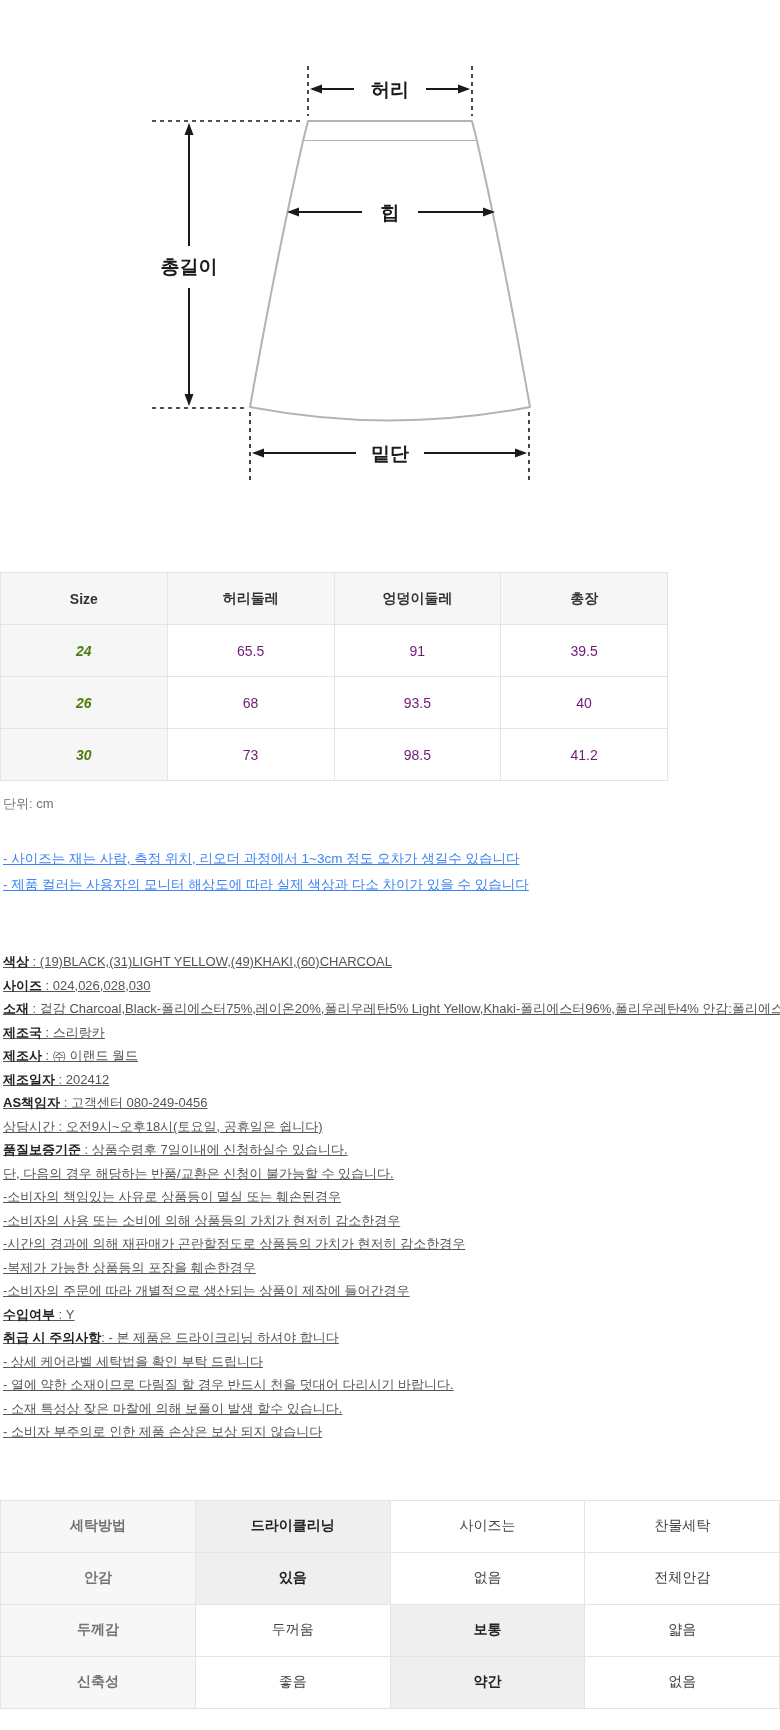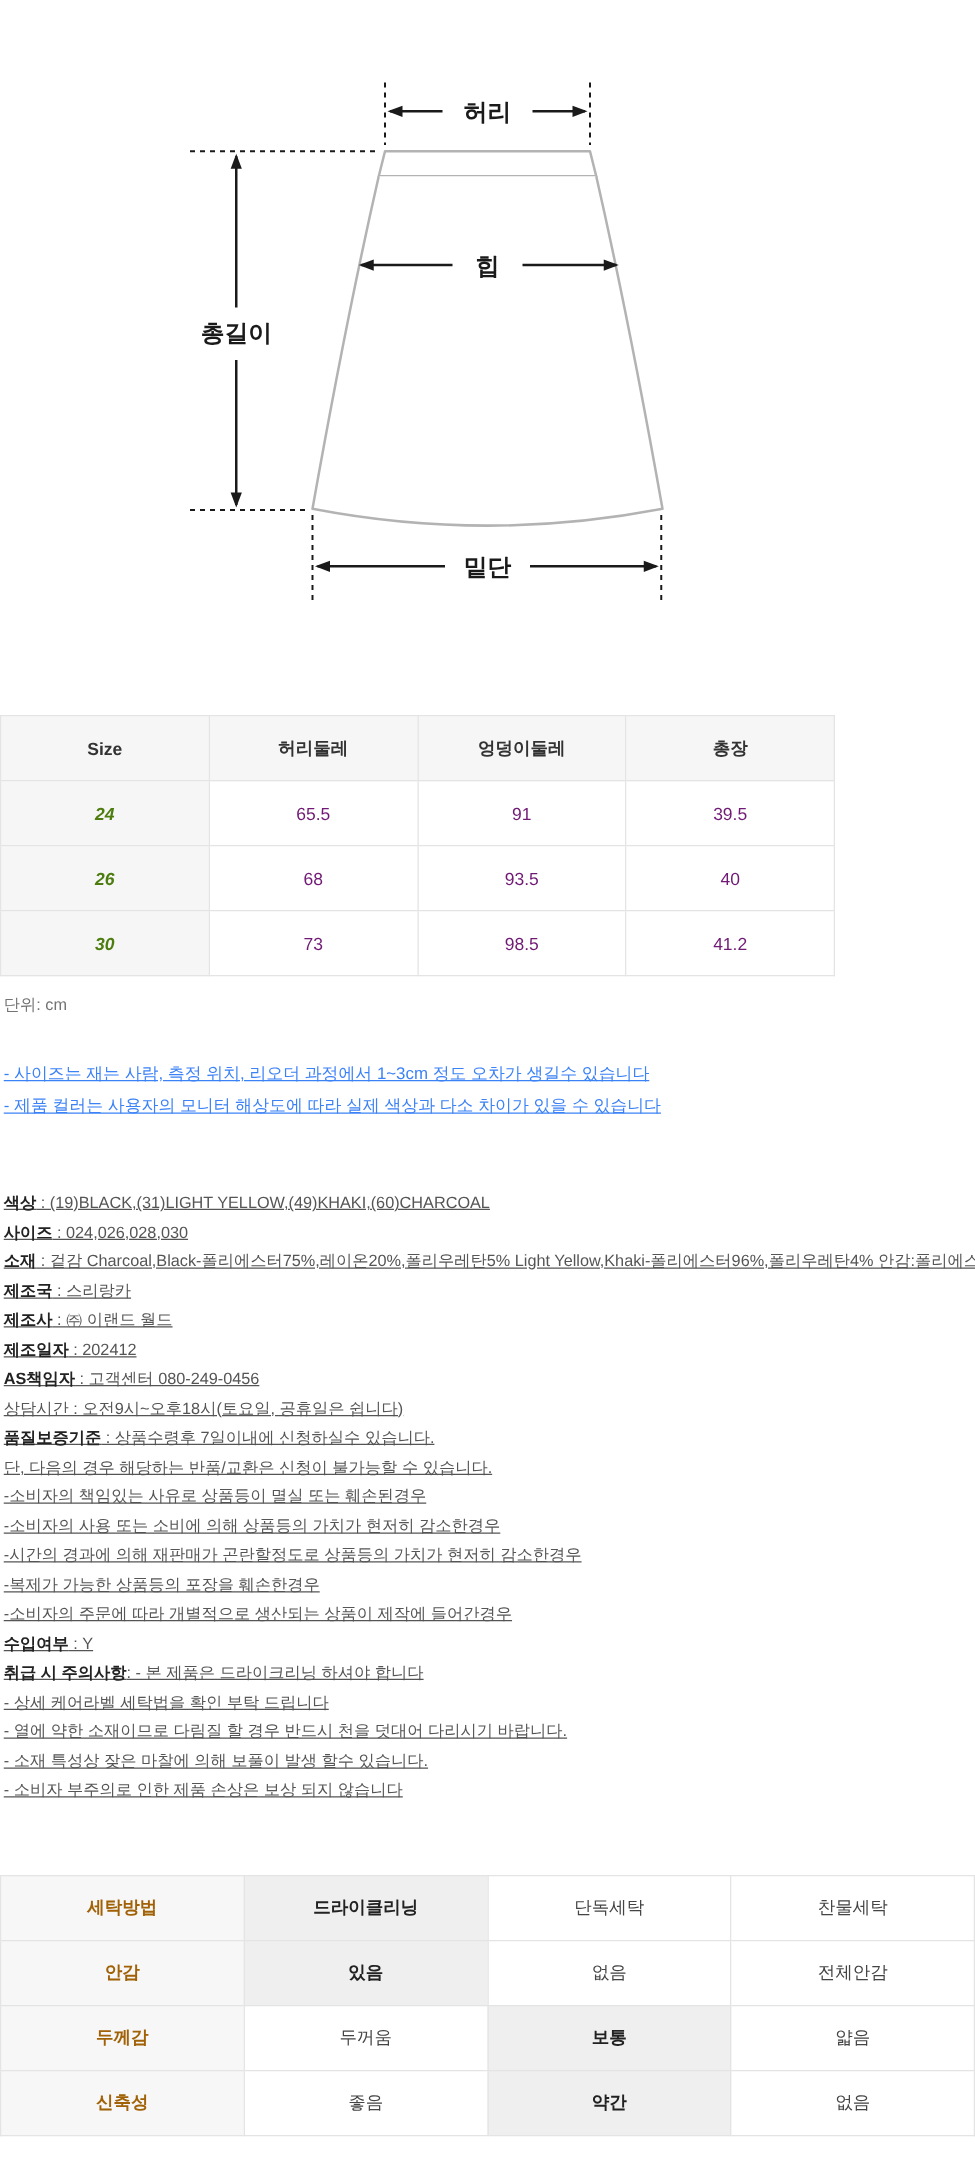--- a/index.html
+++ b/index.html
@@ -28,21 +28,21 @@
   .info .line{line-height:23.5px;white-space:nowrap;}
   .info .lbl{font-weight:bold;color:#222;}
 
   table.care-table{
     width:780px;border-collapse:collapse;table-layout:fixed;margin-top:56px;
   }
   table.care-table td{
     border:1px solid #e4e4e4;height:49px;text-align:center;vertical-align:middle;
     font-size:14px;color:#444;
   }
-  table.care-table td.rowhead{background:#f7f7f7;font-weight:bold;color:#a16207;}
+  table.care-table td.rowhead{background:#f7f7f7;font-weight:bold;color:#737373;}
   table.care-table td.sel{background:#efefef;font-weight:bold;color:#222;font-family:Liberation Serif, serif;}
 </style>
 </head>
 <body>
 
 <svg class="diagram" width="780" height="500" viewBox="0 0 780 500">
 
   <line x1="308" y1="66" x2="308" y2="116" stroke="#1a1a1a" stroke-width="1.6" stroke-dasharray="4 4"></line>
   <line x1="472" y1="66" x2="472" y2="116" stroke="#1a1a1a" stroke-width="1.6" stroke-dasharray="4 4"></line>
 
@@ -146,21 +146,21 @@
   <div class="line"><span class="lbl"></span><span>- 열에 약한 소재이므로 다림질 할 경우 반드시 천을 덧대어 다리시기 바랍니다.</span></div>
   <div class="line"><span class="lbl"></span><span>- 소재 특성상 잦은 마찰에 의해 보풀이 발생 할수 있습니다.</span></div>
   <div class="line"><span class="lbl"></span><span>- 소비자 부주의로 인한 제품 손상은 보상 되지 않습니다</span></div>
 </div>
 
 <table class="care-table">
   <tbody>
       <tr>
     <td class="rowhead">세탁방법</td>
     <td class="sel">드라이클리닝</td>
-    <td>단독세탁</td>
+    <td>사이즈는</td>
     <td>찬물세탁</td>
   </tr>
   <tr>
     <td class="rowhead">안감</td>
     <td class="sel">있음</td>
     <td>없음</td>
     <td>전체안감</td>
   </tr>
   <tr>
     <td class="rowhead">두께감</td>

